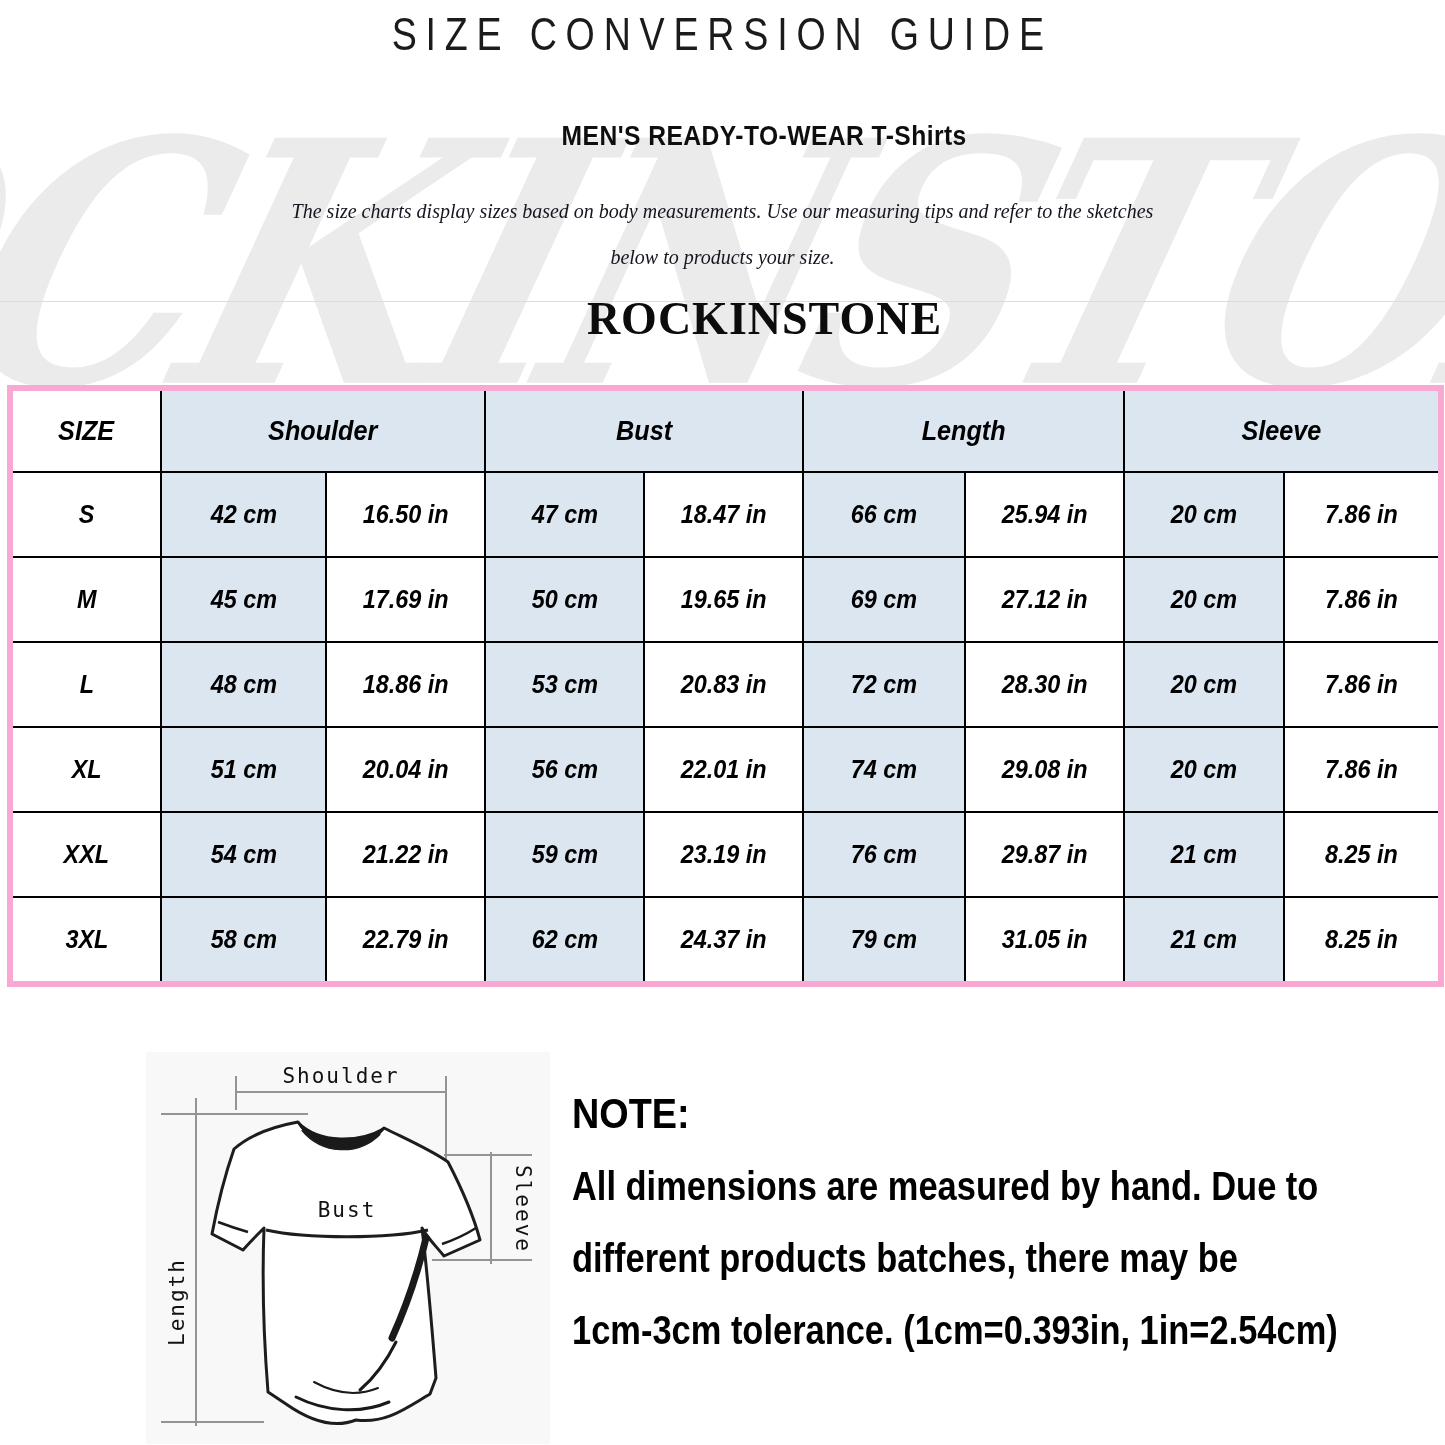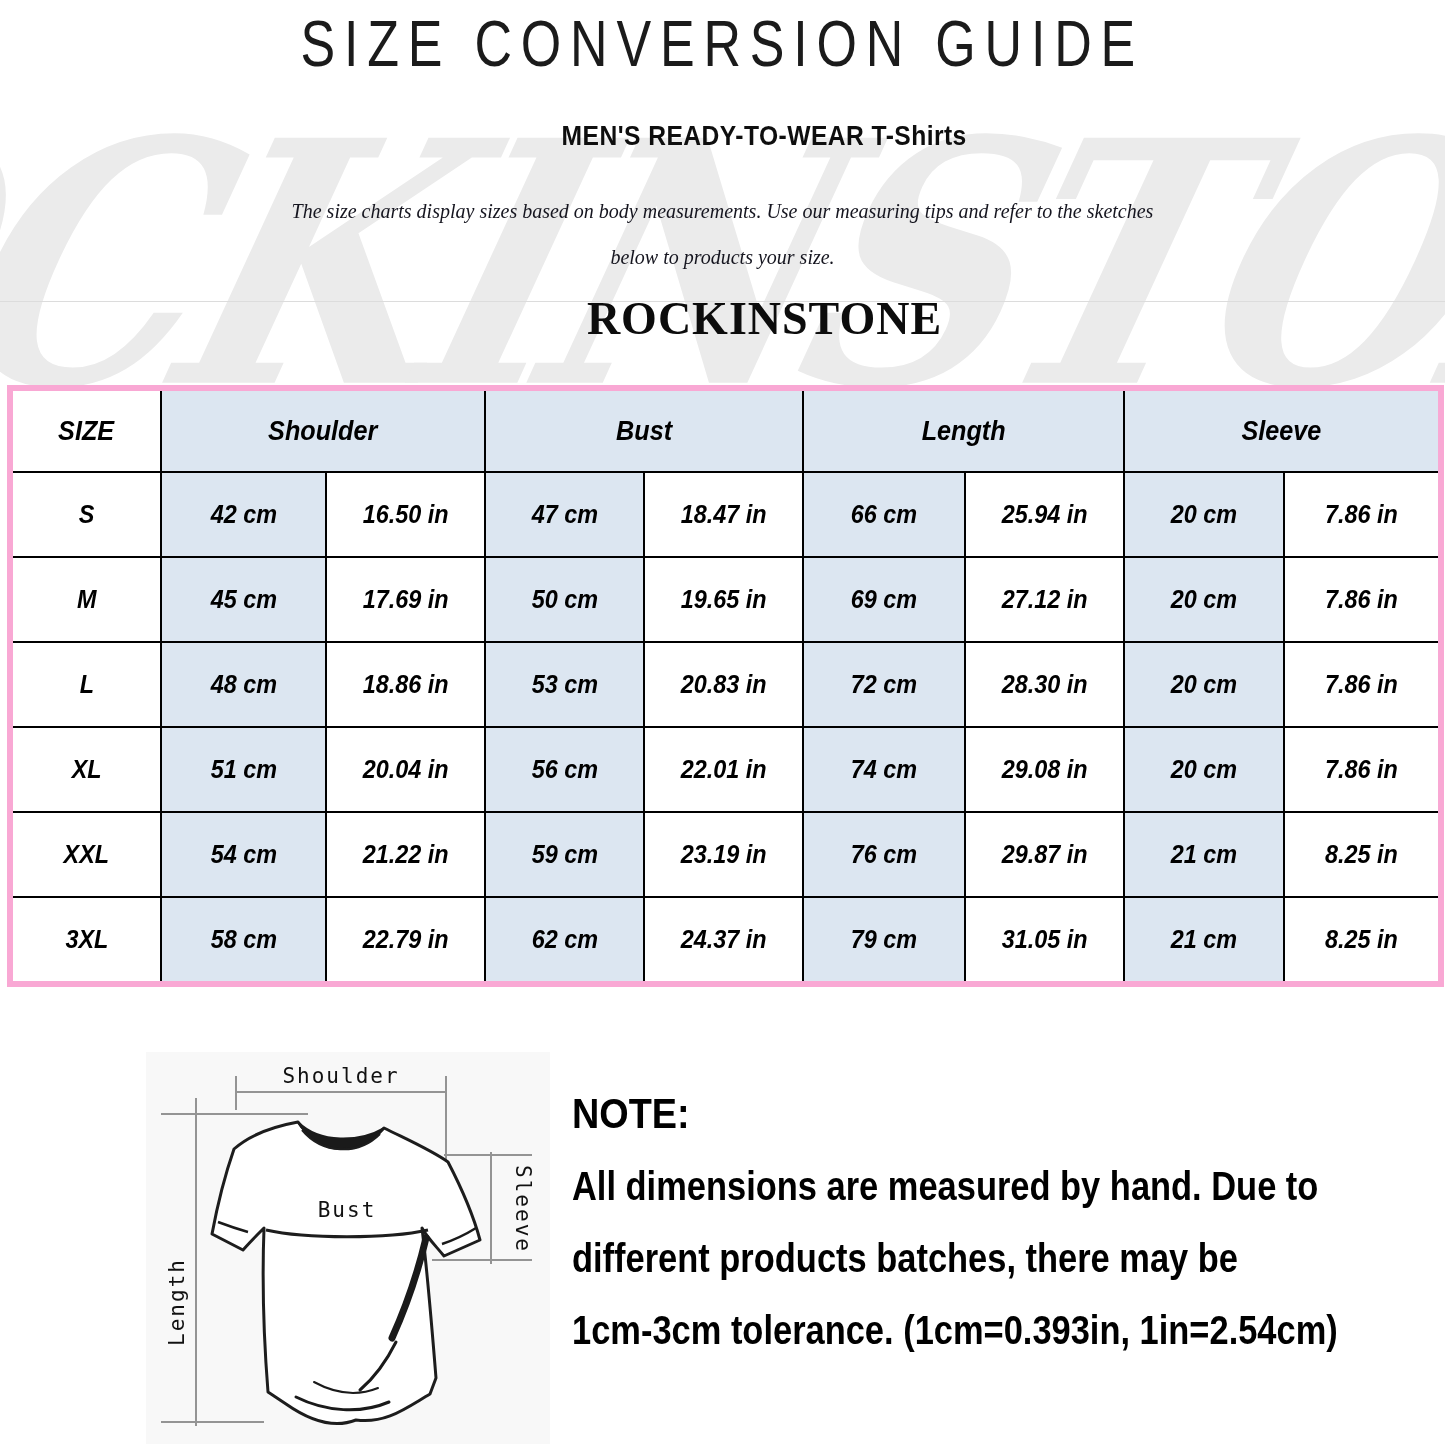--- a/index.html
+++ b/index.html
@@ -11,21 +11,21 @@
   .watermark{
     position:absolute;top:88px;left:50%;
     transform:translateX(-50%) skewX(-16deg) scaleY(1.12);
     font-family:"DejaVu Serif",serif;font-style:italic;font-weight:bold;
     font-size:300px;letter-spacing:-18px;color:#ebebeb;white-space:nowrap;
     z-index:0;user-select:none;
   }
   .rule{position:absolute;top:301px;left:0;width:100%;height:1px;background:#dcdcdc;z-index:1;}
   
   .header{position:absolute;top:0;left:0;width:100%;text-align:center;z-index:2;}
-  .title{position:absolute;top:6px;width:100%;font-size:65px;font-weight:normal;color:#1b1b1b;}
+  .title{position:absolute;top:6px;width:100%;font-size:47px;font-weight:normal;color:#1b1b1b;}
   .title .stretch{display:inline-block;transform:scaleX(.80);letter-spacing:11px;}
   .subtitle{position:absolute;top:120px;width:100%;font-size:28px;font-weight:bold;color:#0e0e0e;margin-left:42px;}
   .subtitle .stretch{display:inline-block;transform:scaleX(.88);letter-spacing:.5px;}
   .desc{
     position:absolute;top:188px;width:100%;
     font-family:"Liberation Serif",serif;font-style:italic;
     font-size:20px;line-height:46px;color:#15151f;
   }
   .brand{
     position:absolute;top:292px;width:100%;

